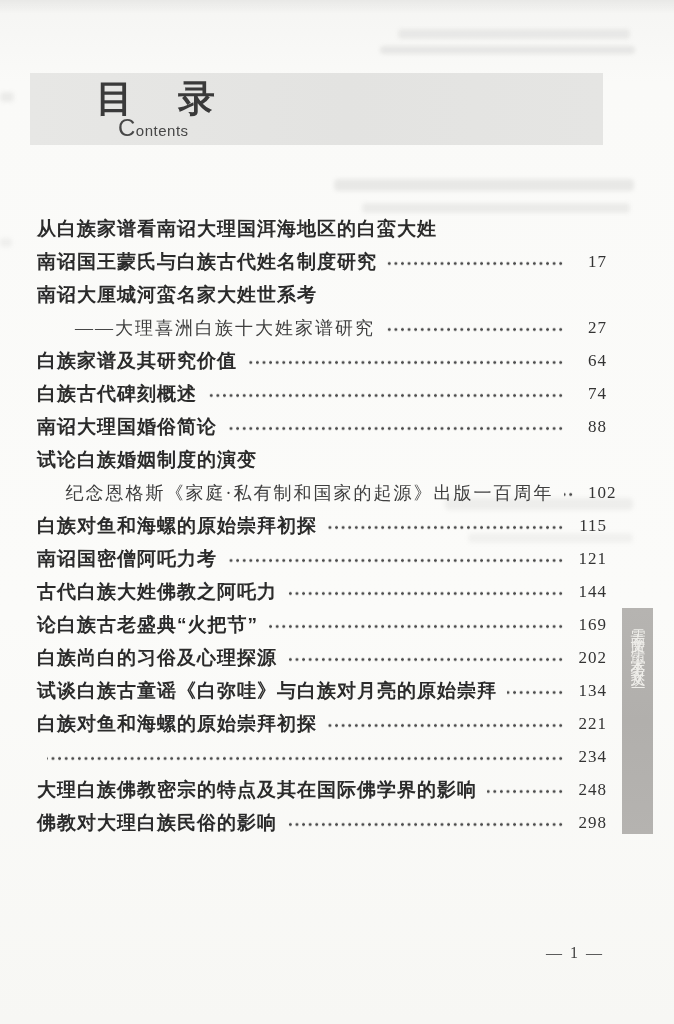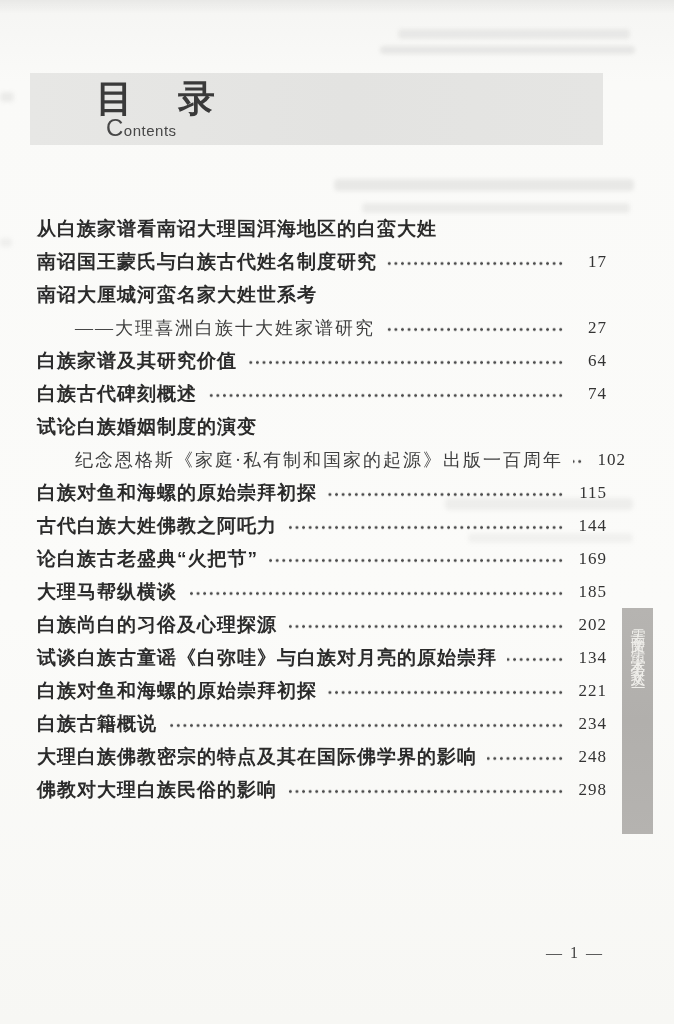--- a/index.html
+++ b/index.html
@@ -30,32 +30,32 @@
     position:absolute;left:30px;top:73px;width:573px;height:72px;
     background:linear-gradient(90deg,#e7e7e5 0%,#e3e3e1 55%,#e5e5e3 100%);
   }
   .title-cn{
     position:absolute;left:66px;top:6px;
     font-size:37px;font-weight:700;color:#3a3a3a;
     letter-spacing:4px;line-height:40px;
     font-family:"Liberation Sans",sans-serif;
   }
   .title-en{
-    position:absolute;left:76px;top:41px;
+    position:absolute;left:88px;top:41px;
     font-size:15px;color:#474747;letter-spacing:0.5px;
     font-family:"Liberation Sans",sans-serif;
   }
   .title-en::first-letter{font-size:24px;}
 
   
   .toc{
     position:absolute;left:37px;top:212px;width:570px;
   }
   .row{
-    display:flex;align-items:center;height:33px;white-space:nowrap;
+    display:flex;align-items:center;height:33px;white-space:nowrap;justify-content:center;
   }
   .row .title{
     font-size:19px;font-weight:700;color:#2b2b2b;letter-spacing:1px;
     font-family:"Liberation Sans",sans-serif;
   }
   .row.sub .title{
     font-weight:400;color:#3e3e3e;padding-left:38px;letter-spacing:2px;
     font-size:18px;
     font-family:"Liberation Serif",serif;
   }
@@ -155,67 +155,71 @@
       <div class="row main">
       <span class="title">白族家谱及其研究价值</span>
       <span class="leader"></span>
       <span class="pagenum">64</span>
     </div>
       <div class="row main">
       <span class="title">白族古代碑刻概述</span>
       <span class="leader"></span>
       <span class="pagenum">74</span>
     </div>
+      <div class="row main">
+      <span class="title">南诏大理国婚俗简论</span>
+      <span class="leader"></span>
+      <span class="pagenum">88</span>
+    </div>
       <div class="row main nopage">
       <span class="title">试论白族婚姻制度的演变</span>
       <span class="leader"></span>
       <span class="pagenum"></span>
     </div>
       <div class="row sub">
       <span class="title">纪念恩格斯《家庭·私有制和国家的起源》出版一百周年</span>
       <span class="leader"></span>
       <span class="pagenum">102</span>
     </div>
       <div class="row main">
       <span class="title">白族对鱼和海螺的原始崇拜初探</span>
       <span class="leader"></span>
       <span class="pagenum">115</span>
     </div>
       <div class="row main">
+      <span class="title">南诏国密僧阿吒力考</span>
+      <span class="leader"></span>
+      <span class="pagenum">121</span>
+    </div>
+      <div class="row main">
       <span class="title">古代白族大姓佛教之阿吒力</span>
       <span class="leader"></span>
       <span class="pagenum">144</span>
     </div>
       <div class="row main">
       <span class="title">论白族古老盛典“火把节”</span>
       <span class="leader"></span>
       <span class="pagenum">169</span>
     </div>
       <div class="row main">
-      <span class="title">大理马帮纵横谈</span>
-      <span class="leader"></span>
-      <span class="pagenum">185</span>
-    </div>
-      <div class="row main">
       <span class="title">白族尚白的习俗及心理探源</span>
       <span class="leader"></span>
       <span class="pagenum">202</span>
     </div>
       <div class="row main">
       <span class="title">试谈白族古童谣《白弥哇》与白族对月亮的原始崇拜</span>
       <span class="leader"></span>
       <span class="pagenum">134</span>
     </div>
       <div class="row main">
       <span class="title">白族对鱼和海螺的原始崇拜初探</span>
       <span class="leader"></span>
       <span class="pagenum">221</span>
     </div>
       <div class="row main">
-      <span class="title">白族古籍概说</span>
       <span class="leader"></span>
       <span class="pagenum">234</span>
     </div>
       <div class="row main">
       <span class="title">大理白族佛教密宗的特点及其在国际佛学界的影响</span>
       <span class="leader"></span>
       <span class="pagenum">248</span>
     </div>
       <div class="row main">
       <span class="title">佛教对大理白族民俗的影响</span>

